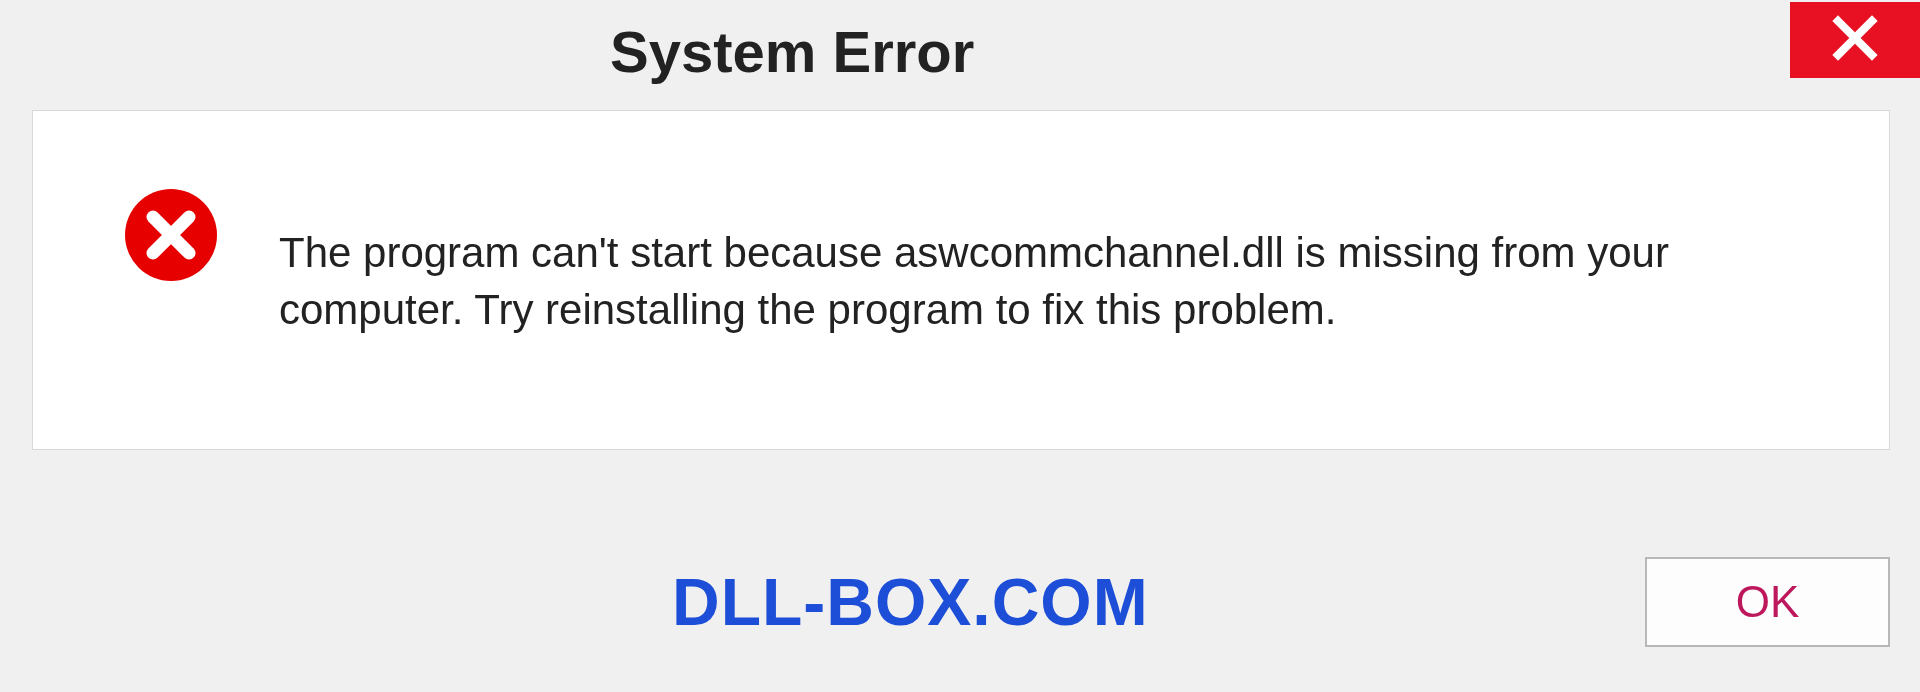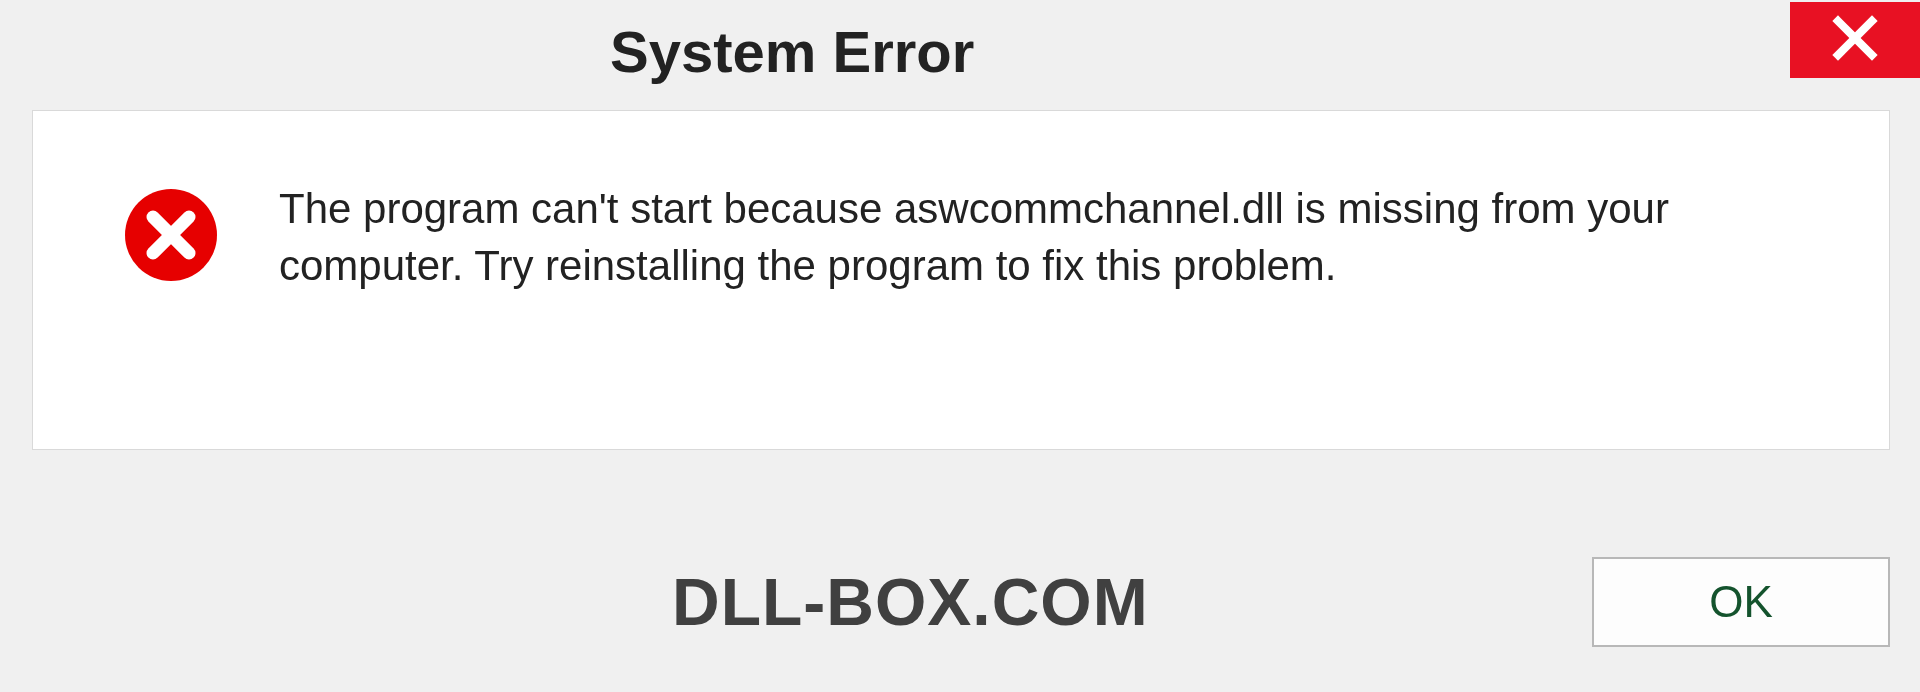--- a/index.html
+++ b/index.html
@@ -66,46 +66,47 @@
     }
     .error-icon svg {
       width: 96px;
       height: 96px;
     }
     .message {
       font-size: 42px;
       line-height: 1.35;
       color: #222;
       max-width: 1550px;
+      margin-top: 44px;
     }
     .footer {
       position: absolute;
       left: 32px;
       right: 30px;
       bottom: 30px;
       height: 120px;
       display: flex;
       align-items: center;
       justify-content: space-between;
     }
     .watermark {
       margin-left: 640px;
       font-size: 66px;
       font-weight: 800;
       letter-spacing: 1px;
-      color: #404040;
+      color: #1d4ed8;
       font-family: Arial, sans-serif;
     }
     .ok-btn {
-      width: 298px;
+      width: 245px;
       height: 90px;
       background: #fdfdfd;
       border: 2px solid #b8b8b8;
       font-size: 44px;
-      color: #14532d;
+      color: #be185d;
       display: flex;
       align-items: center;
       justify-content: center;
       cursor: pointer;
       font-family: "Segoe UI", Tahoma, Arial, sans-serif;
     }
   </style>
 </head>
 <body>
 

